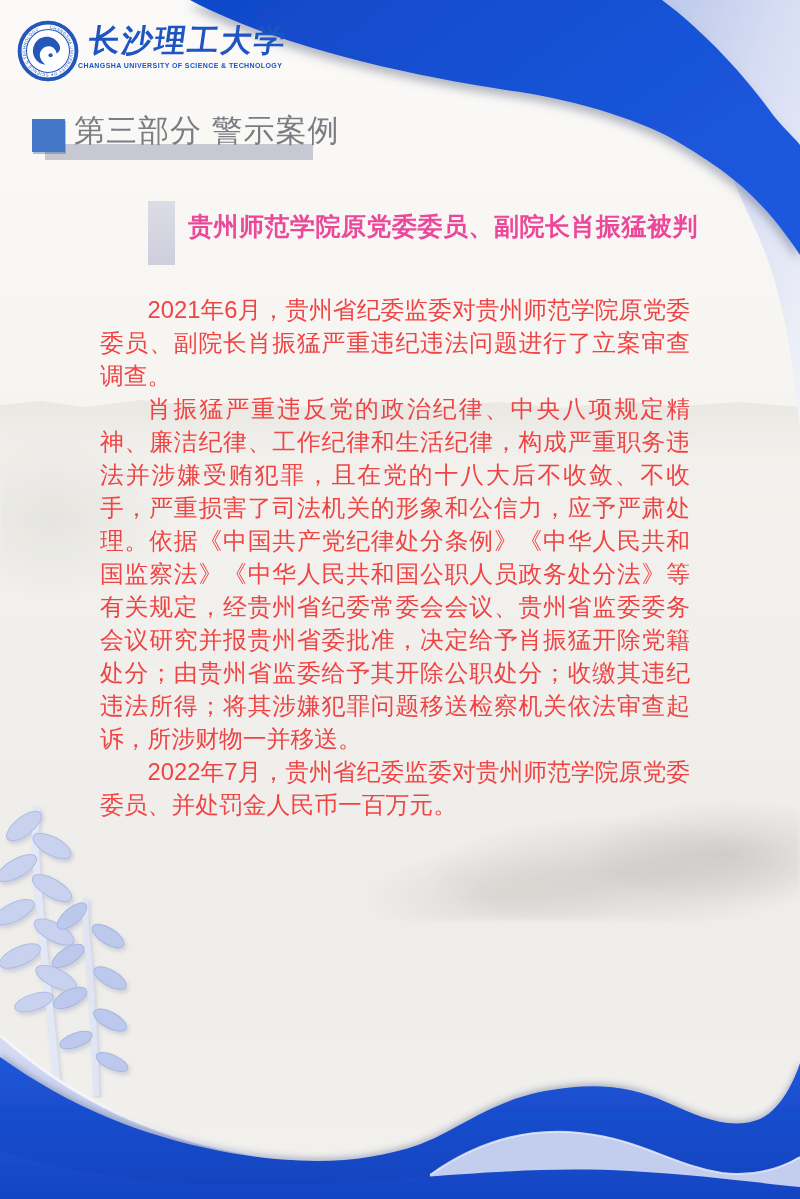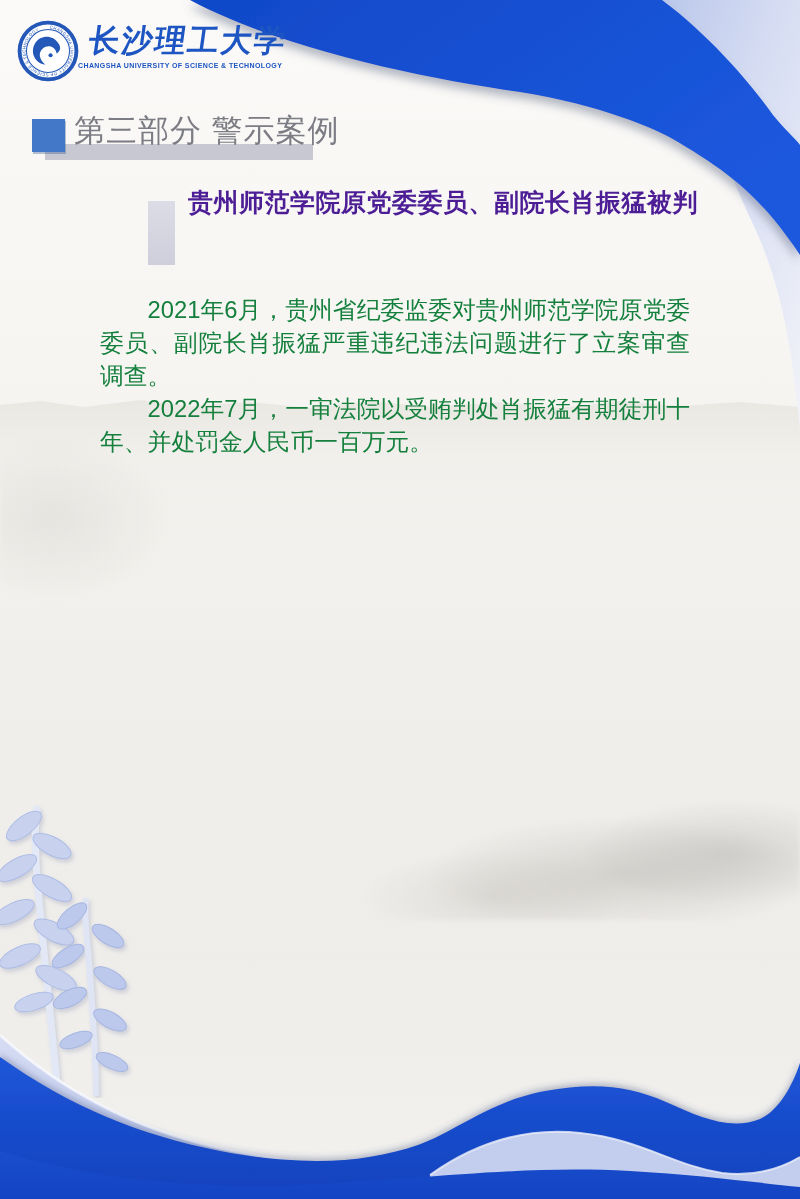--- a/index.html
+++ b/index.html
@@ -50,29 +50,29 @@
   .sec-square{left:32px;top:119px;width:33px;height:33px;background:#4377c8;box-shadow:1px 2px 0 rgba(47,82,140,.35);z-index:3;}
   .sec-bar{left:45px;top:144px;width:268px;height:16px;background:rgba(195,195,206,.92);z-index:2;}
   .sec-title{
     left:74px;top:110px;z-index:4;font-size:31px;color:#7c7c84;
     letter-spacing:1px;white-space:nowrap;text-align:right;
   }
 
   
   .title-bar{left:148px;top:201px;width:27px;height:64px;background:linear-gradient(180deg,#dcdce6,#cfcfdc);}
   .article-title{
-    left:188px;top:184px;width:520px;font-size:25px;font-weight:bold;color:#4c1d95;
+    left:188px;top:208px;width:520px;font-size:25px;font-weight:bold;color:#ec4899;
     line-height:37px;letter-spacing:.5px;
   }
   .article-title span{display:block;white-space:nowrap;}
 
   
   .body-text{left:100px;top:293px;width:590px;z-index:2;}
   .body-text p{
-    margin:0;font-size:23.8px;line-height:33px;color:#15803d;
+    margin:0;font-size:23.8px;line-height:33px;color:#ef4444;
     text-align:justify;text-indent:2em;letter-spacing:0;
     font-weight:500;
   }
 
   
   .leaves{left:0;top:788px;z-index:1;}
   .bottom-wave{left:0;top:939px;z-index:3;}
 </style>
 </head>
 <body>
@@ -124,21 +124,22 @@
 <div class="abs sec-bar"></div>
 <div class="abs sec-title">第三部分 警示案例</div>
 
 <div class="abs title-bar"></div>
 <div class="abs article-title">
   <span>贵州师范学院原党委委员、副院长肖振猛被判</span>
 </div>
 
 <div class="abs body-text">
   <p>2021年6月，贵州省纪委监委对贵州师范学院原党委委员、副院长肖振猛严重违纪违法问题进行了立案审查调查。</p>
-  <p>2022年7月，一审法院以受贿判处肖振猛有期徒刑十年、并处罚金人民币一百万元。</p>
+  <p>肖振猛严重违反党的政治纪律、中央八项规定精神、廉洁纪律、工作纪律和生活纪律，构成严重职务违法并涉嫌受贿犯罪，且在党的十八大后不收敛、不收手，严重损害了司法机关的形象和公信力，应予严肃处理。依据《中国共产党纪律处分条例》《中华人民共和国监察法》《中华人民共和国公职人员政务处分法》等有关规定，经贵州省纪委常委会会议、贵州省监委委务会议研究并报贵州省委批准，决定给予肖振猛开除党籍处分；由贵州省监委给予其开除公职处分；收缴其违纪违法所得；将其涉嫌犯罪问题移送检察机关依法审查起诉，所涉财物一并移送。</p>
+  <p>2022年7月，贵州省纪委监委对贵州师范学院原党委委员、并处罚金人民币一百万元。</p>
 </div>
 
 <svg class="abs leaves" width="150" height="310" viewBox="0 0 150 310">
   <defs>
     <filter id="leafShadow" x="-30%" y="-30%" width="160%" height="160%">
       <feDropShadow dx="2" dy="3" stdDeviation="2" flood-color="#8a93b5" flood-opacity="0.35"></feDropShadow>
     </filter>
   </defs>
   <g filter="url(#leafShadow)">
     <path d="M58,308 C52,240 44,170 38,100 C35,68 34,42 37,18" fill="none" stroke="#e3e8f6" stroke-width="7"></path>

